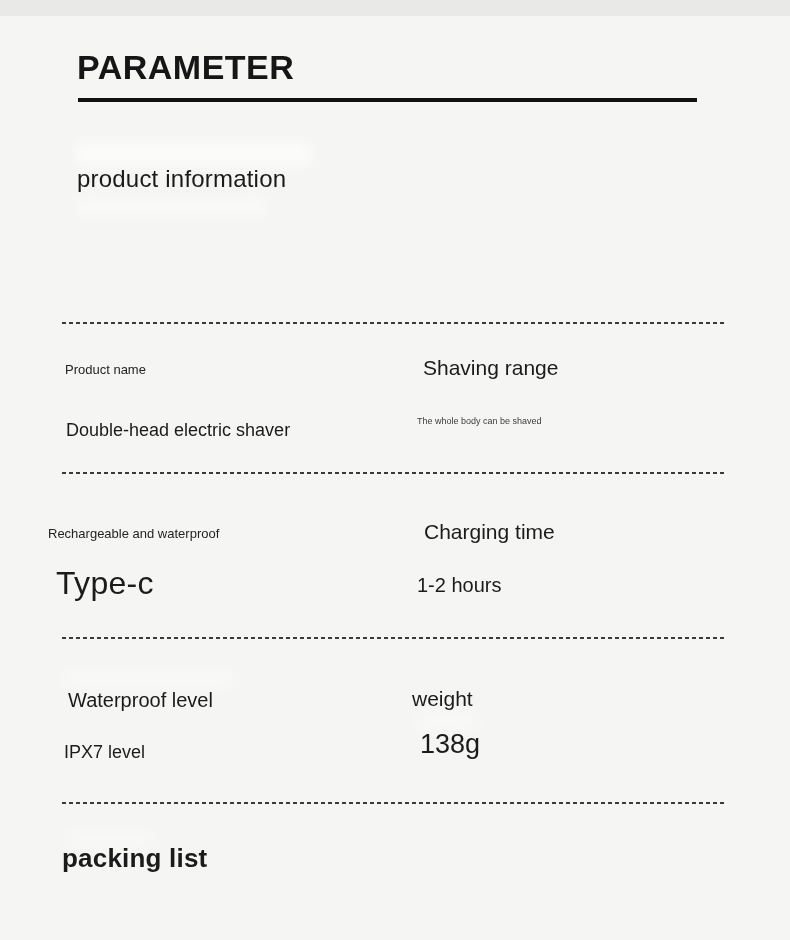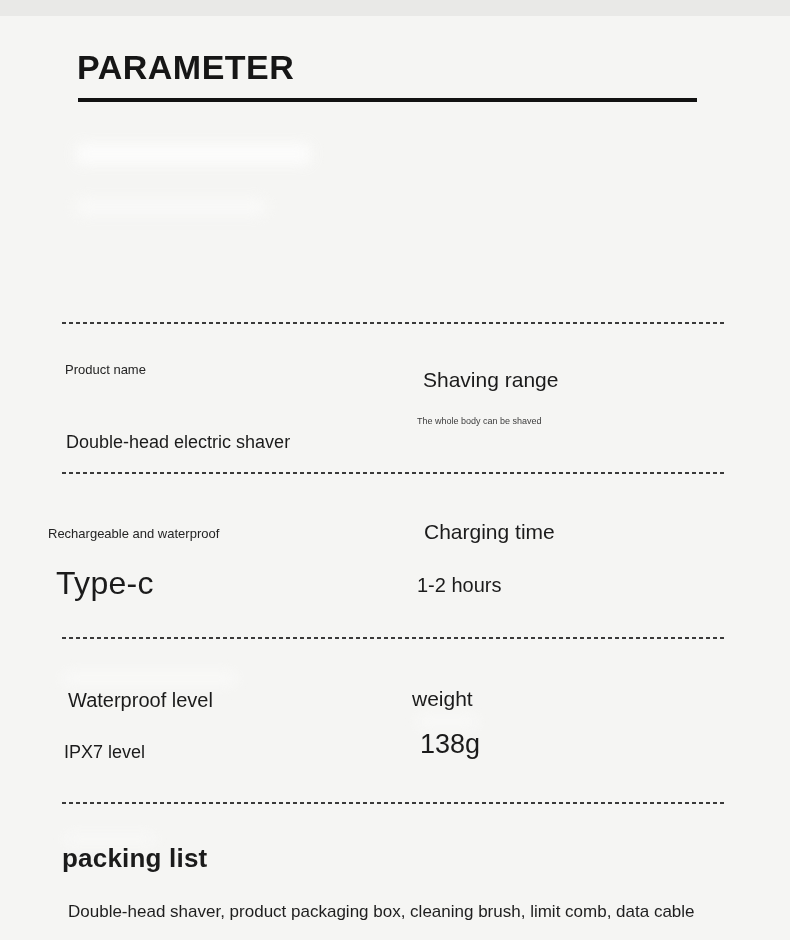--- a/index.html
+++ b/index.html
@@ -55,22 +55,22 @@
     background-repeat: repeat-x;
     background-position: 0 0;
   }
   .d1 { top: 306px; }
   .d2 { top: 456px; }
   .d3 { top: 621px; }
   .d4 { top: 786px; }
 
   
   .r0-ll { left: 65px;  top: 346px; font-size: 13px;  color: #242424; }
-  .r0-rl { left: 423px; top: 352px; font-size: 21px;  font-weight: 500; }
-  .r0-lv { left: 66px;  top: 416px; font-size: 18px;  font-weight: 400; }
+  .r0-rl { left: 423px; top: 340px; font-size: 21px;  font-weight: 500; }
+  .r0-lv { left: 66px;  top: 404px; font-size: 18px;  font-weight: 400; }
   .r0-rv { left: 417px; top: 400px; font-size: 9px;   color: #3d3d3d; }
 
   
   .r1-ll { left: 48px;  top: 510px; font-size: 13px;  color: #242424; }
   .r1-rl { left: 424px; top: 504px; font-size: 21px;  font-weight: 500; }
   .r1-lv { left: 56px;  top: 549px; font-size: 32px;  font-weight: 400; letter-spacing: .3px; }
   .r1-rv { left: 417px; top: 558px; font-size: 20px;  font-weight: 500; }
 
   
   .r2-ll { left: 68px;  top: 673px; font-size: 20px;  font-weight: 400; }
@@ -88,20 +88,21 @@
 
   <div class="ghost ghost1"></div>
   <div class="ghost ghost2"></div>
   <div class="ghost ghost3"></div>
   <div class="ghost ghost4"></div>
   <div class="ghost ghost5"></div>
 
   <div class="abs t-parameter">PARAMETER</div>
   <div class="title-underline"></div>
 
+  <div class="abs t-prodinfo">product information</div>
 
   <div class="divider d1"></div>
 
   <section>
     <span class="abs r0-ll">Product name</span>
     <span class="abs r0-rl">Shaving range</span>
     <span class="abs r0-lv">Double-head electric shaver</span>
     <span class="abs r0-rv">The whole body can be shaved</span>
   </section>
 
@@ -119,15 +120,14 @@
   <section>
     <span class="abs r2-ll">Waterproof level</span>
     <span class="abs r2-rl">weight</span>
     <span class="abs r2-lv">IPX7 level</span>
     <span class="abs r2-rv">138g</span>
   </section>
 
   <div class="divider d4"></div>
 
   <div class="abs t-packing">packing list</div>
-  <div class="abs t-items">Double-head shaver, product packaging box, cleaning brush, limit comb, data cable</div>
 
 </div>
 
 </body></html>

